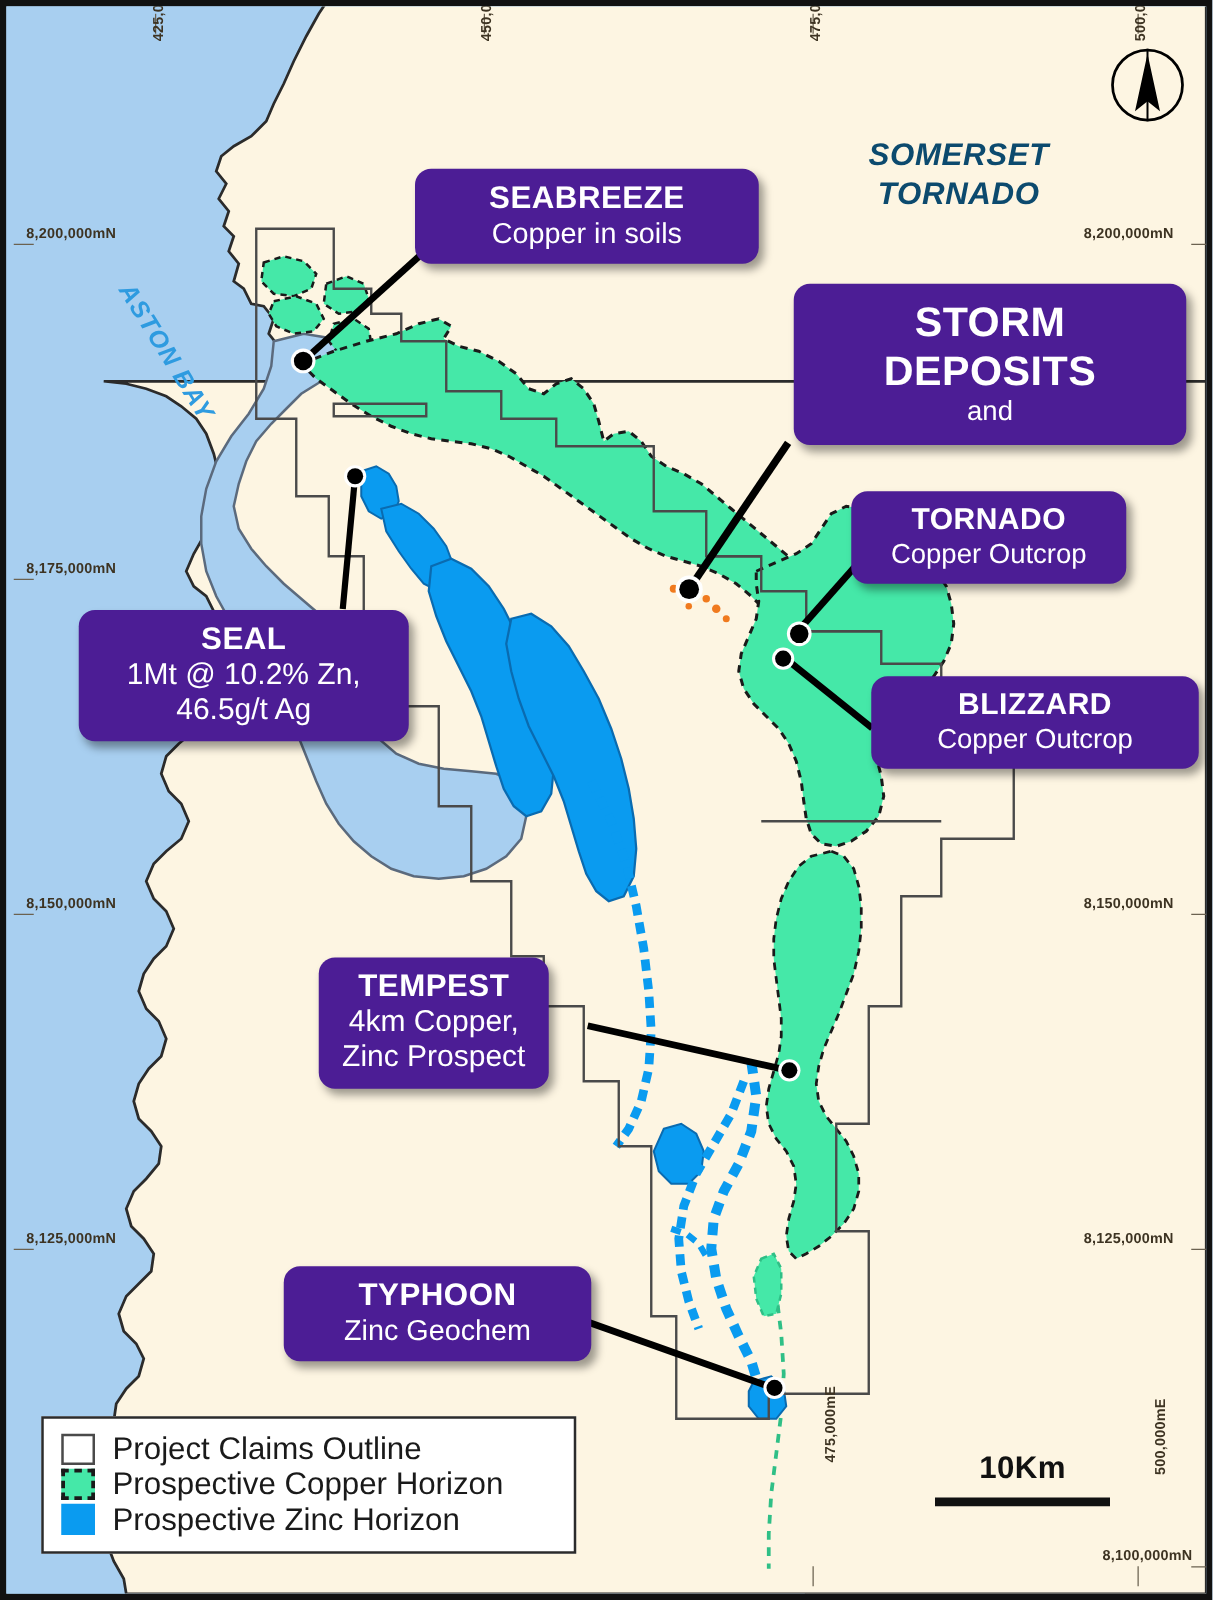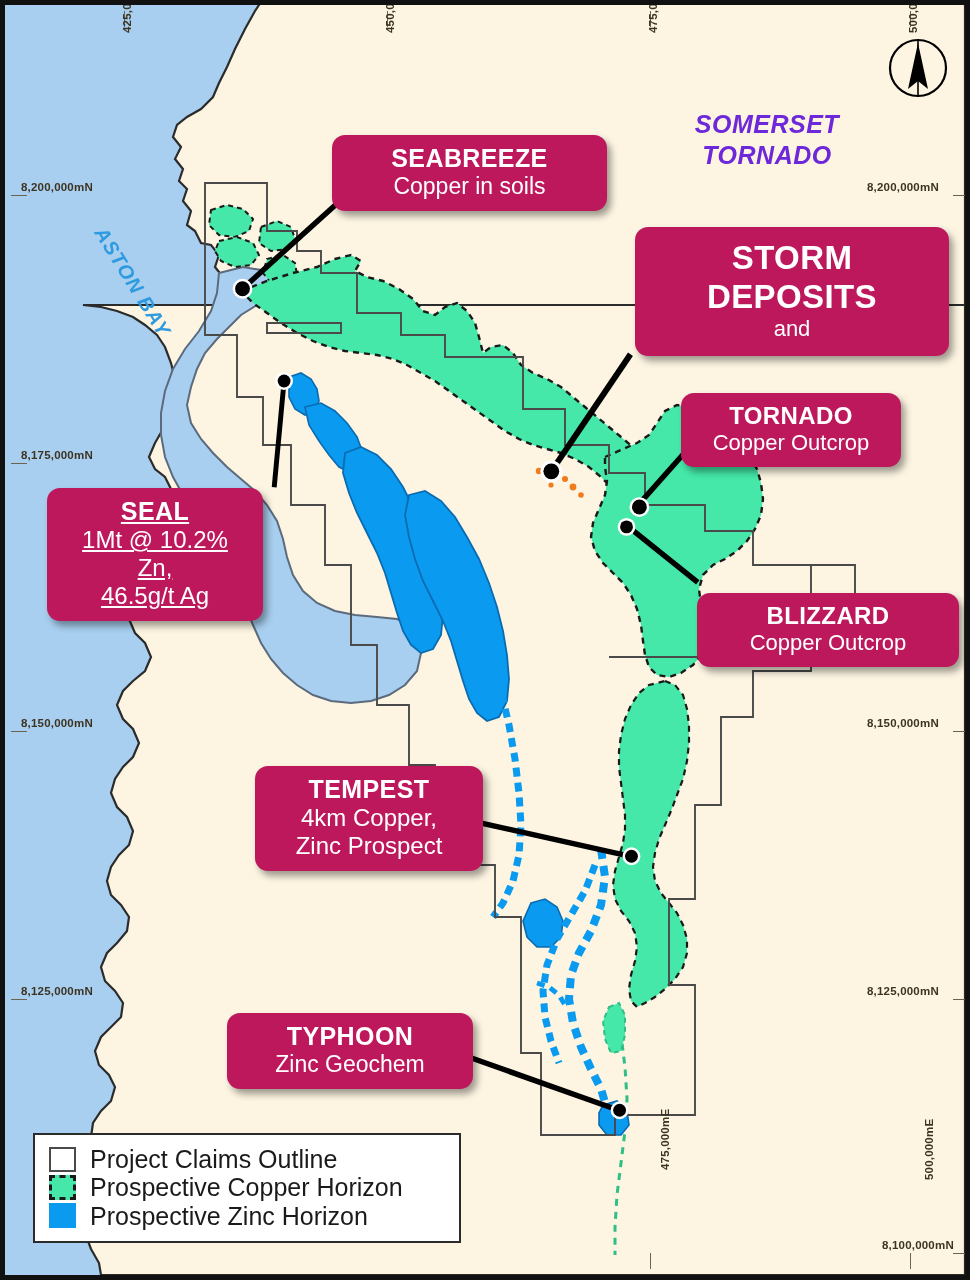--- a/index.html
+++ b/index.html
@@ -33,37 +33,37 @@
   }
   .tick{position:absolute;background:#6b6250;}
   .tick.h{width:16px;height:1px;}
   .tick.v{width:1px;height:16px;}
 
   
   #somerset-island{
     position:absolute;left:672px;top:104px;width:180px;
     text-align:center;
     font-style:italic;font-weight:700;font-size:25px;
-    color:#6d28d9;line-height:1.25;
+    color:#0c4a6e;line-height:1.25;
     letter-spacing:.5px;
   }
   #aston-bay{
     position:absolute;left:104px;top:218px;
     font-style:italic;font-weight:700;font-size:20px;
     color:#2E9BE0;
     letter-spacing:1px;
     transform:rotate(58deg);
     transform-origin:0 0;
     white-space:nowrap;
   }
 
   
   .callout{
     position:absolute;
-    background:#be185d;
+    background:#4c1d95;
     color:#ffffff;
     border-radius:13px;
     box-sizing:border-box;
     padding:9px 16px 11px 16px;
     text-align:center;
     box-shadow:4px 5px 7px rgba(0,0,0,.38);
     line-height:1.17;
     z-index:30;
   }
   .callout .c-title{
@@ -79,27 +79,27 @@
   #callout-seabreeze{left:327px;top:130px;width:275px;font-size:23px;}
   #callout-seabreeze .c-title{font-size:25px;}
 
   #callout-storm{left:630px;top:222px;width:314px;font-size:24px;padding:12px 10px 14px;}
   #callout-storm .c-title{font-size:33px;}
   #callout-storm .c-mid{display:block;font-size:22px;}
 
   #callout-tornado{left:676px;top:388px;width:220px;font-size:22px;}
   #callout-tornado .c-title{font-size:24px;}
 
-  #callout-blizzard{left:692px;top:588px;width:262px;font-size:22px;}
+  #callout-blizzard{left:692px;top:536px;width:262px;font-size:22px;}
   #callout-blizzard .c-title{font-size:24px;}
 
-  #callout-seal{left:42px;top:483px;width:216px;font-size:24px;text-decoration:underline;}
+  #callout-seal{left:58px;top:483px;width:264px;font-size:24px;}
   #callout-seal .c-title{font-size:25px;}
 
-  #callout-tempest{left:250px;top:761px;width:228px;font-size:24px;}
+  #callout-tempest{left:250px;top:761px;width:184px;font-size:24px;}
   #callout-tempest .c-title{font-size:25px;}
 
   #callout-typhoon{left:222px;top:1008px;width:246px;font-size:23px;}
   #callout-typhoon .c-title{font-size:25px;}
 
   
   #leaders{position:absolute;inset:0;width:100%;height:100%;z-index:20;pointer-events:none;}
 
   
   #north-arrow{position:absolute;left:882px;top:32px;width:62px;height:62px;z-index:25;}
@@ -423,20 +423,24 @@
     <span class="c-title">TYPHOON</span>
     <span class="c-sub">Zinc Geochem</span>
   </div>
 
   <svg id="north-arrow" viewBox="0 0 62 62">
     <circle cx="31" cy="31" r="28" fill="none" stroke="#000" stroke-width="2.2"></circle>
     <line x1="31" y1="2" x2="31" y2="60" stroke="#000" stroke-width="1.6"></line>
     <polygon points="31,6 41,52 31,44 21,52" fill="#000"></polygon>
   </svg>
 
+  <div id="scale-bar">
+    <div class="sb-label">10Km</div>
+    <div class="sb-rule"></div>
+  </div>
 
   <div id="legend">
     <div class="legend-row">
       <span class="legend-swatch sw-claims"></span>
       <span class="legend-label">Project Claims Outline</span>
     </div>
     <div class="legend-row">
       <span class="legend-swatch sw-copper"></span>
       <span class="legend-label">Prospective Copper Horizon</span>
     </div>

